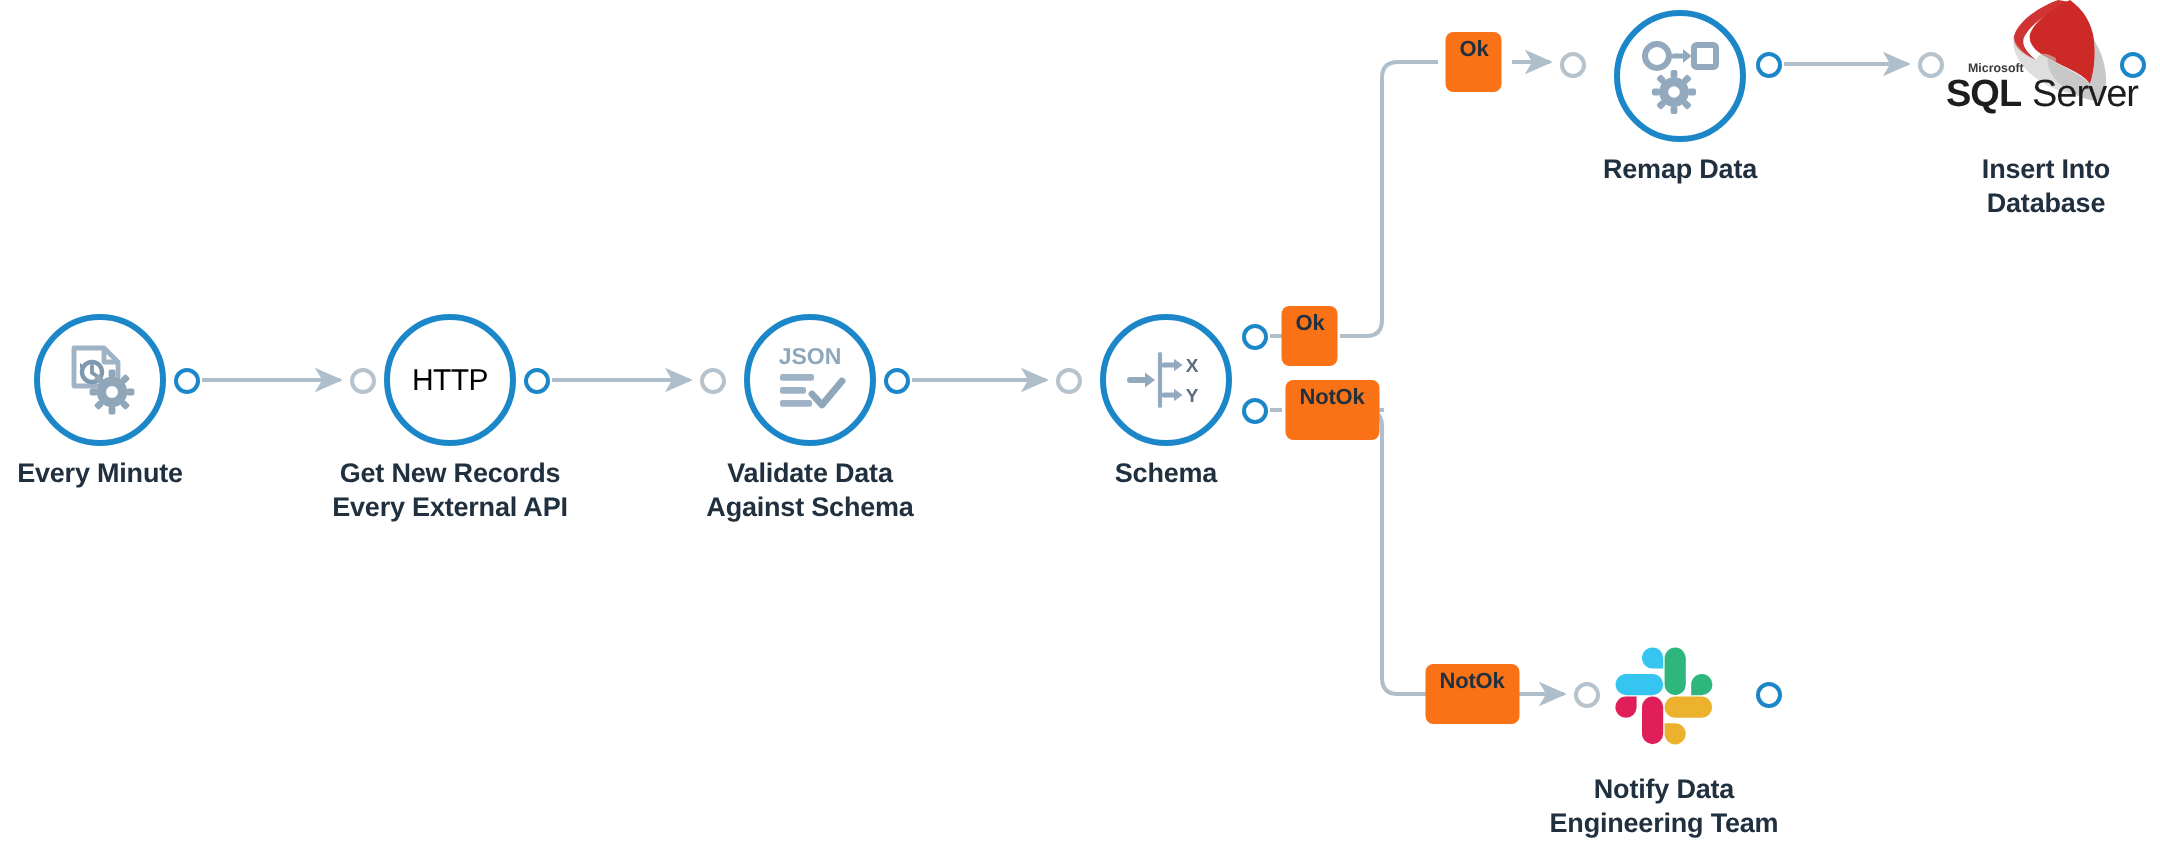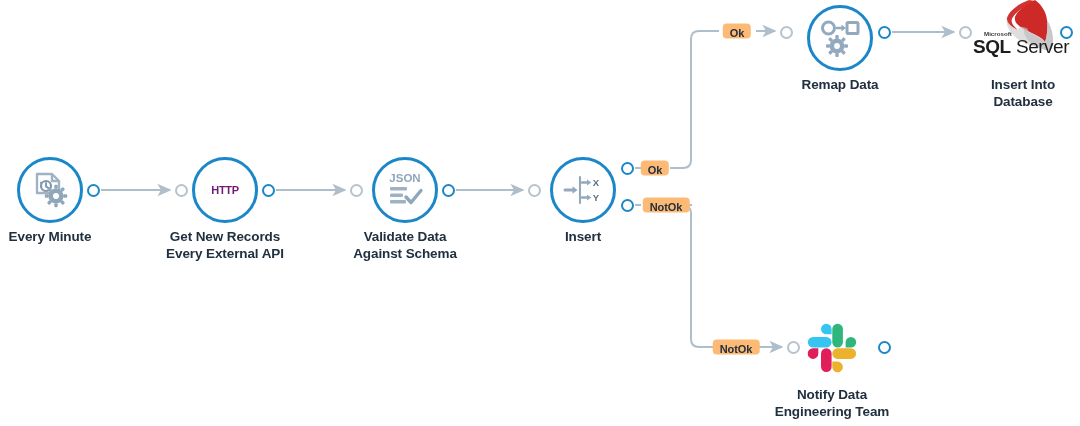--- a/index.html
+++ b/index.html
@@ -51,23 +51,23 @@
     width: 220px;
     text-align: center;
     font-size: 13.5px;
     font-weight: bold;
     line-height: 17px;
     color: #21303f;
     letter-spacing: -0.1px;
     white-space: pre-line;
   }
   .http-text {
-    font-size: 11px;
-    font-weight: bold;
-    color: #701a75;
+    font-size: 15px;
+    font-weight: normal;
+    color: #000000;
     letter-spacing: -0.3px;
   }
   .port {
     position: absolute;
     border-radius: 50%;
     box-sizing: border-box;
     background: #ffffff;
   }
   .port-out {
     width: 13px;
@@ -79,23 +79,23 @@
   .port-in {
     width: 13px;
     height: 13px;
     border: 2.2px solid #b6c2cc;
     margin-left: -6.5px;
     margin-top: -6.5px;
   }
   .chip {
     position: absolute;
     transform: translate(-50%, -50%);
-    background: #fdba74;
+    background: #f97316;
     border-radius: 4px;
-    padding: 3px 7px 0 7px;
+    padding: 3px 7px 15px 7px;
     font-size: 11px;
     font-weight: bold;
     color: #21303f;
     line-height: 12px;
     letter-spacing: -0.1px;
     white-space: nowrap;
   }
   .sqlserver {
     position: absolute;
     left: -52px;
@@ -198,21 +198,21 @@
         <path d="M9.5 13.2 l5 3.8 l-5 3.8 z" fill="#93a9bd"></path>
         <path d="M17 4 v26" stroke="#93a9bd" stroke-width="2.1" stroke-linecap="round"></path>
         <path d="M19 9.5 h5" stroke="#93a9bd" stroke-width="2.6" stroke-linecap="round"></path>
         <path d="M24 6.4 l4.3 3.1 l-4.3 3.1 z" fill="#93a9bd"></path>
         <path d="M19 24.5 h5" stroke="#93a9bd" stroke-width="2.6" stroke-linecap="round"></path>
         <path d="M24 21.4 l4.3 3.1 l-4.3 3.1 z" fill="#93a9bd"></path>
         <text x="33" y="13" text-anchor="middle" font-family="'Liberation Sans', sans-serif" font-size="9.5" font-weight="bold" fill="#5c6f80">X</text>
         <text x="33" y="28" text-anchor="middle" font-family="'Liberation Sans', sans-serif" font-size="9.5" font-weight="bold" fill="#5c6f80">Y</text>
       </svg>
     </div>
-    <div class="node-label">Insert</div>
+    <div class="node-label">Schema</div>
   </div>
 
   <div class="node" style="left:840px; top:38px;">
     <div class="node-circle">
       <svg width="40" height="40" viewBox="0 0 40 40">
         <circle cx="8.5" cy="10" r="6" fill="none" stroke="#93a9bd" stroke-width="3"></circle>
         <path d="M17 10 h5" stroke="#93a9bd" stroke-width="2.6" stroke-linecap="round"></path>
         <path d="M21.5 6.6 l4.4 3.4 l-4.4 3.4 z" fill="#93a9bd"></path>
         <rect x="27" y="4.5" width="11" height="11" rx="1.3" fill="none" stroke="#93a9bd" stroke-width="3"></rect>
         <g transform="translate(17,28)">

